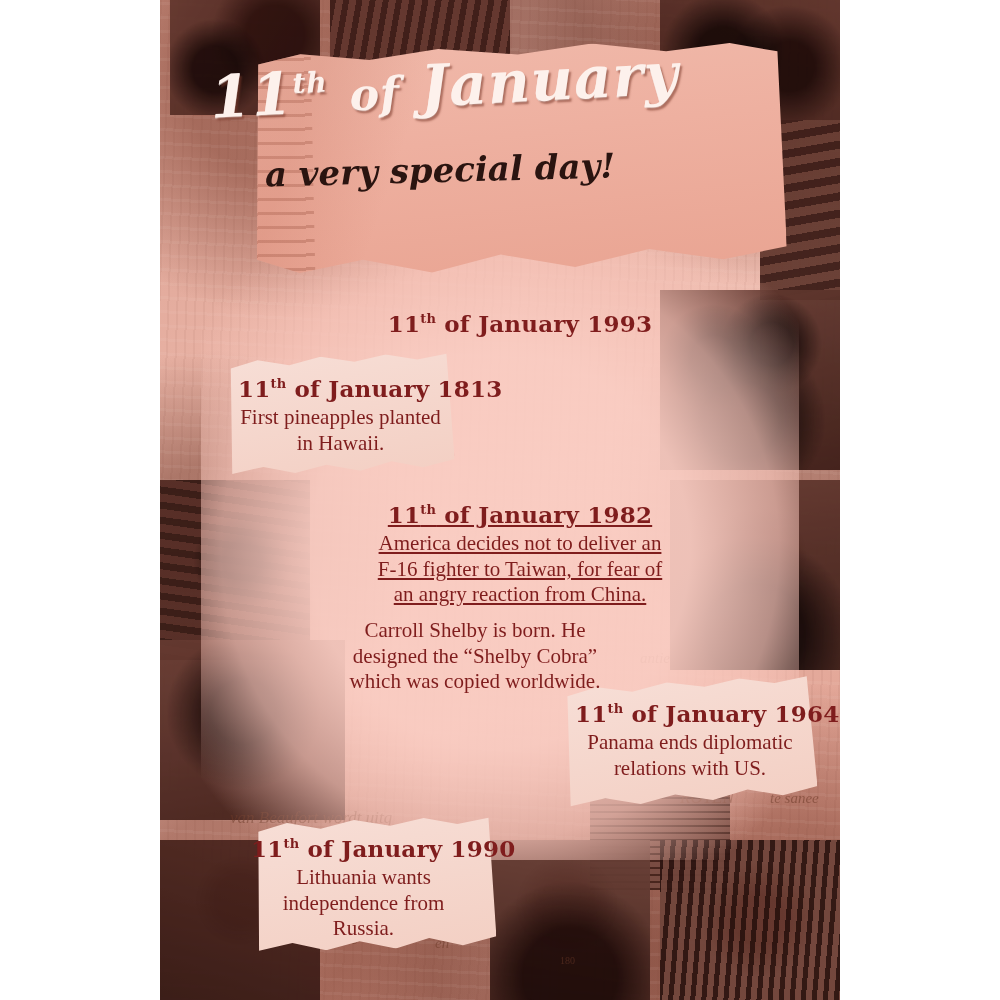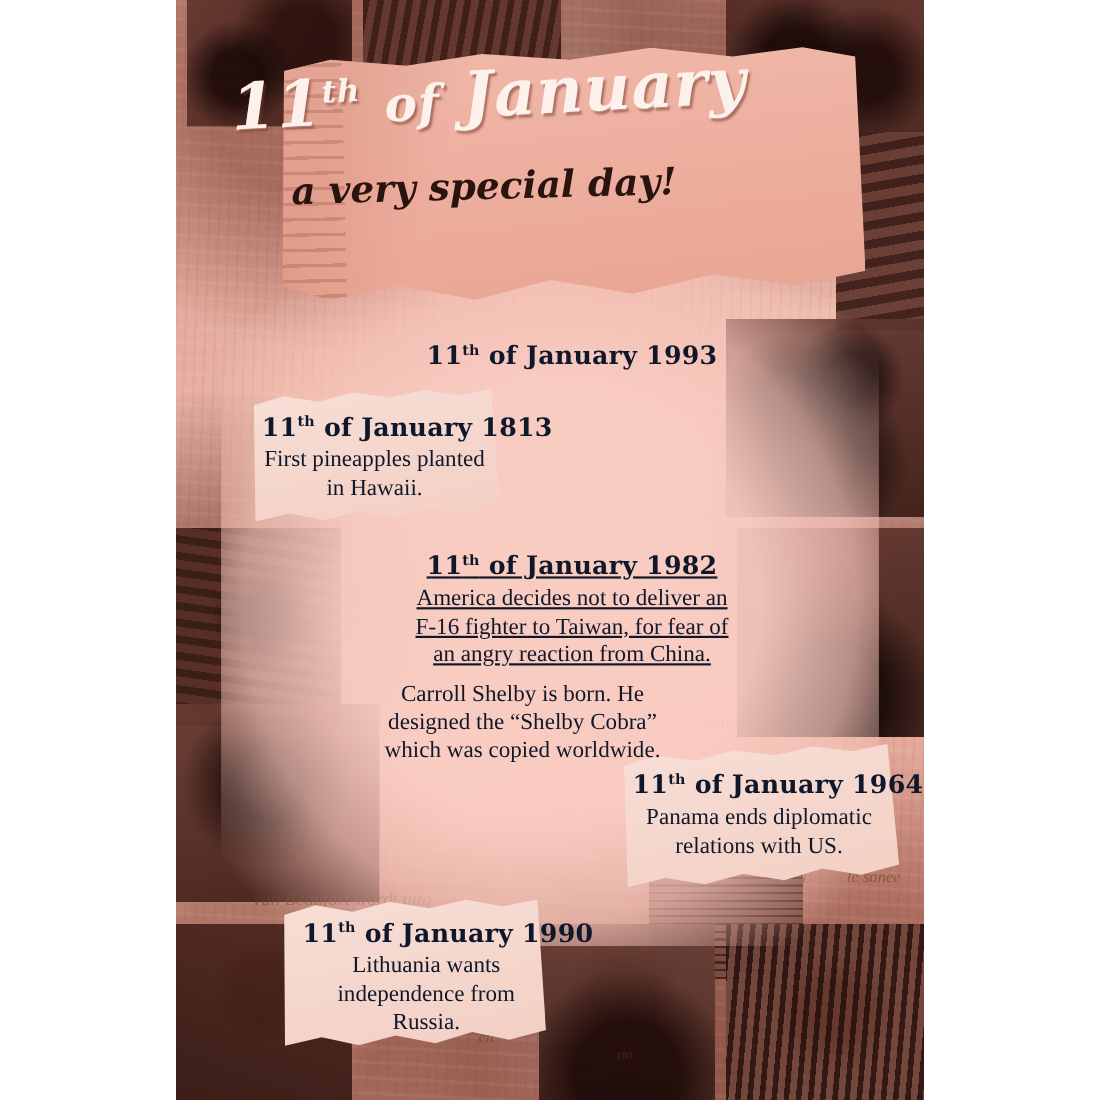--- a/index.html
+++ b/index.html
@@ -191,21 +191,21 @@
     font-weight: bold;
     font-size: 34px;
     color: #2a1410;
     transform: rotate(-1.5deg);
     white-space: nowrap;
   }
 
   
   .fact {
     position: absolute;
-    color: #0f172a;
+    color: #7f1d1d;
     text-align: center;
     line-height: 1.18;
   }
   .fact .fact-head {
     font-family: "DejaVu Serif", serif;
     font-weight: bold;
     font-size: 23px;
     letter-spacing: .2px;
     white-space: nowrap;
     margin-bottom: 3px;
@@ -235,21 +235,21 @@
   #fact-1813 { left: 78px; top: 375px; width: 205px; }
   
   #fact-1982 { left: 215px; top: 501px; width: 290px; text-decoration: underline; }
   
   #fact-1923 { left: 185px; top: 618px; width: 260px; }
   
   #note-1964 { left: 405px; top: 680px; width: 250px; height: 125px; transform: rotate(-3deg); }
   #fact-1964 { left: 415px; top: 700px; width: 230px; }
   
   #note-1990 { left: 95px; top: 818px; width: 240px; height: 135px; transform: rotate(-1.5deg); }
-  #fact-1990 { left: 115px; top: 835px; width: 225px; }
+  #fact-1990 { left: 91px; top: 835px; width: 225px; }
 </style>
 </head>
 <body>
 
 <div id="poster-canvas">
 
   <div id="card">
 
     <div class="collage"></div>
     <div class="collage-texture"></div>

